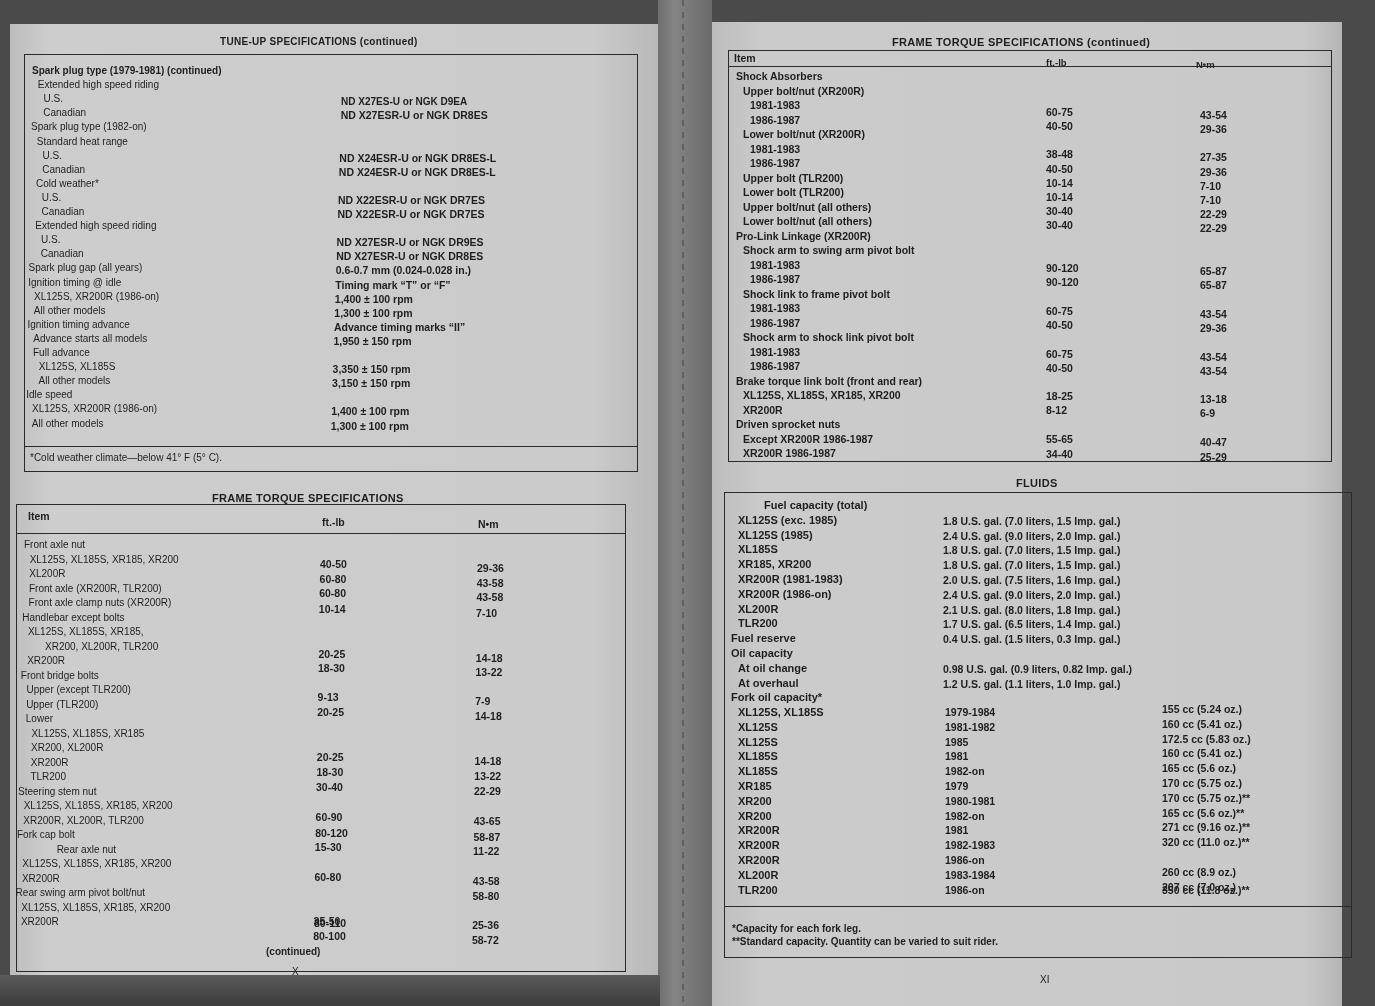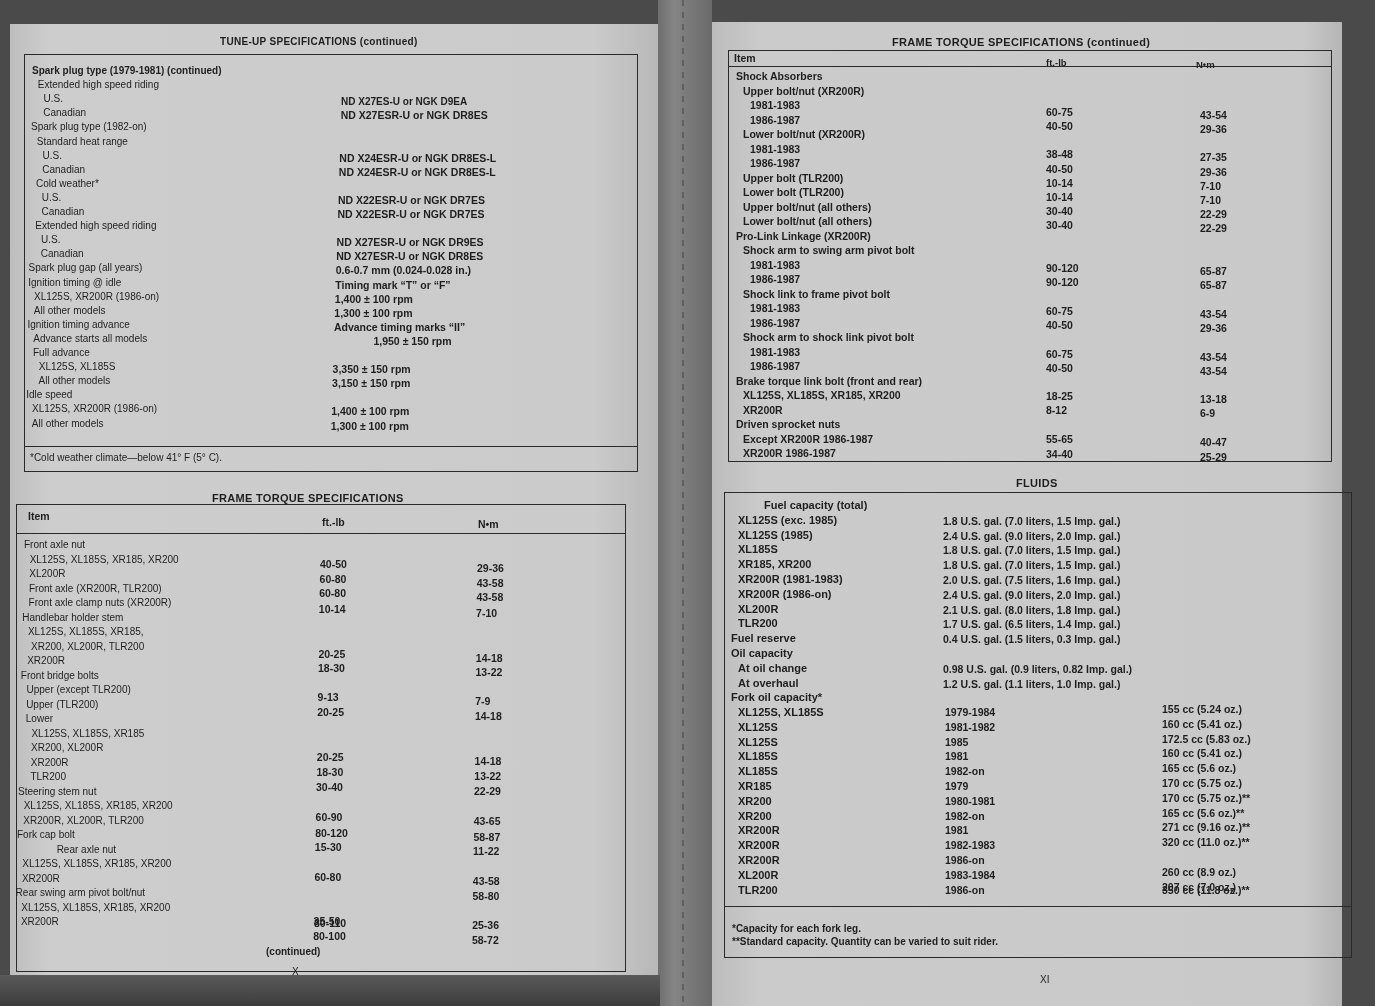--- a/index.html
+++ b/index.html
@@ -100,21 +100,21 @@
     <div class="row bold" style="left:335.7px;top:264.4px;font-size:10.5px;">0.6-0.7 mm (0.024-0.028 in.)</div>
     <div class="row" style="left:28.25px;top:275.5px;font-size:10px;">Ignition timing @ idle</div>
     <div class="row bold" style="left:335.25px;top:278.5px;font-size:10.5px;">Timing mark “T” or “F”</div>
     <div class="row" style="left:34px;top:289.6px;font-size:10px;">XL125S, XR200R (1986-on)</div>
     <div class="row bold" style="left:334.8px;top:292.6px;font-size:10.5px;">1,400 ± 100 rpm</div>
     <div class="row" style="left:33.75px;top:303.7px;font-size:10px;">All other models</div>
     <div class="row bold" style="left:334.35px;top:306.7px;font-size:10.5px;">1,300 ± 100 rpm</div>
     <div class="row" style="left:27.5px;top:317.79999999999995px;font-size:10px;">Ignition timing advance</div>
     <div class="row bold" style="left:333.9px;top:320.79999999999995px;font-size:10.5px;">Advance timing marks “II”</div>
     <div class="row" style="left:33.25px;top:331.9px;font-size:10px;">Advance starts all models</div>
-    <div class="row bold" style="left:333.45px;top:334.9px;font-size:10.5px;margin-left:40px;">1,950 ± 150 rpm</div>
+    <div class="row bold" style="left:333.45px;top:334.9px;font-size:10.5px;">1,950 ± 150 rpm</div>
     <div class="row" style="left:33px;top:346px;font-size:10px;">Full advance</div>
     <div class="row" style="left:38.75px;top:360.09999999999997px;font-size:10px;">XL125S, XL185S</div>
     <div class="row bold" style="left:332.55px;top:363.09999999999997px;font-size:10.5px;">3,350 ± 150 rpm</div>
     <div class="row" style="left:38.5px;top:374.2px;font-size:10px;">All other models</div>
     <div class="row bold" style="left:332.1px;top:377.2px;font-size:10.5px;">3,150 ± 150 rpm</div>
     <div class="row" style="left:26.25px;top:388.3px;font-size:10px;">Idle speed</div>
     <div class="row" style="left:32px;top:402.4px;font-size:10px;">XL125S, XR200R (1986-on)</div>
     <div class="row bold" style="left:331.2px;top:405.4px;font-size:10.5px;">1,400 ± 100 rpm</div>
     <div class="row" style="left:31.75px;top:416.5px;font-size:10px;">All other models</div>
     <div class="row bold" style="left:330.75px;top:419.5px;font-size:10.5px;">1,300 ± 100 rpm</div>
@@ -126,23 +126,23 @@
 <div class="hline" style="left:16px;top:533px;width:610px;"></div>
 <div class="hdr" style="left:28px;top:510px;">Item</div>
 <div class="hdr" style="left:322px;top:516px;">ft.-lb</div>
 <div class="hdr" style="left:478px;top:518px;">N•m</div>
 <div id="ft-left-items">
     <div class="row" style="left:24px;top:538px;font-size:10px;">Front axle nut</div>
     <div class="row" style="left:29.65px;top:552.5px;font-size:10px;">XL125S, XL185S, XR185, XR200</div>
     <div class="row" style="left:29.3px;top:567px;font-size:10px;">XL200R</div>
     <div class="row" style="left:28.95px;top:581.5px;font-size:10px;">Front axle (XR200R, TLR200)</div>
     <div class="row" style="left:28.6px;top:596px;font-size:10px;">Front axle clamp nuts (XR200R)</div>
-    <div class="row" style="left:22.25px;top:610.5px;font-size:10px;">Handlebar holder stem</div>
+    <div class="row" style="left:22.25px;top:610.5px;font-size:10px;">Handlebar except bolts</div>
     <div class="row" style="left:27.9px;top:625px;font-size:10px;">XL125S, XL185S, XR185,</div>
-    <div class="row" style="left:31px;top:639.5px;font-size:10px;">XR200, XL200R, TLR200</div>
+    <div class="row" style="left:45px;top:639.5px;font-size:10px;">XR200, XL200R, TLR200</div>
     <div class="row" style="left:27.2px;top:654px;font-size:10px;">XR200R</div>
     <div class="row" style="left:20.85px;top:668.5px;font-size:10px;">Front bridge bolts</div>
     <div class="row" style="left:26.5px;top:683px;font-size:10px;">Upper (except TLR200)</div>
     <div class="row" style="left:26.15px;top:697.5px;font-size:10px;">Upper (TLR200)</div>
     <div class="row" style="left:25.8px;top:712px;font-size:10px;">Lower</div>
     <div class="row" style="left:31.45px;top:726.5px;font-size:10px;">XL125S, XL185S, XR185</div>
     <div class="row" style="left:31.1px;top:741px;font-size:10px;">XR200, XL200R</div>
     <div class="row" style="left:30.75px;top:755.5px;font-size:10px;">XR200R</div>
     <div class="row" style="left:30.4px;top:770px;font-size:10px;">TLR200</div>
     <div class="row" style="left:18.05px;top:784.5px;font-size:10px;">Steering stem nut</div>

